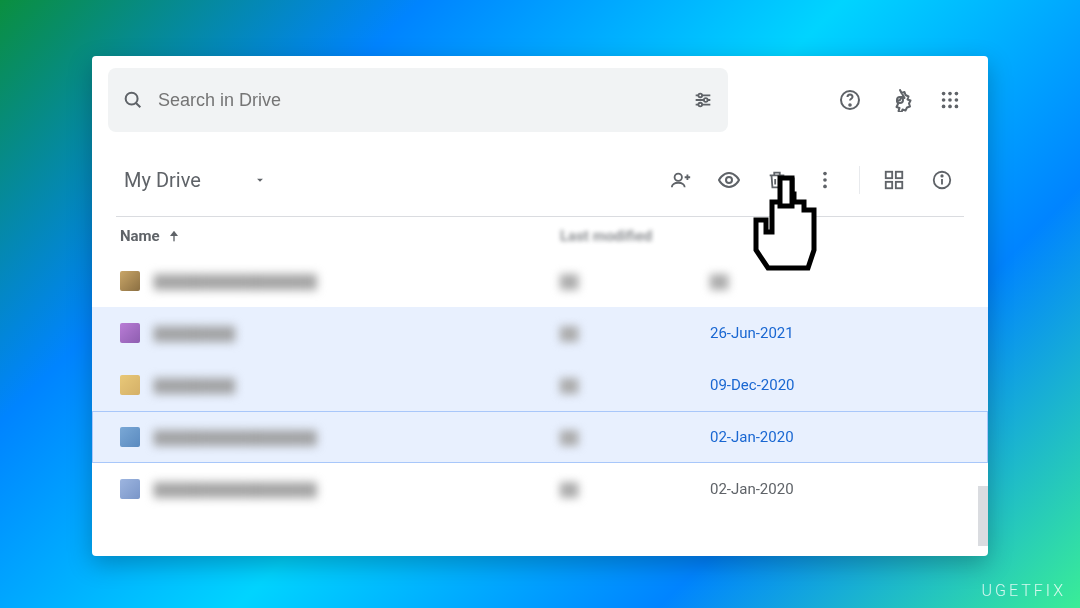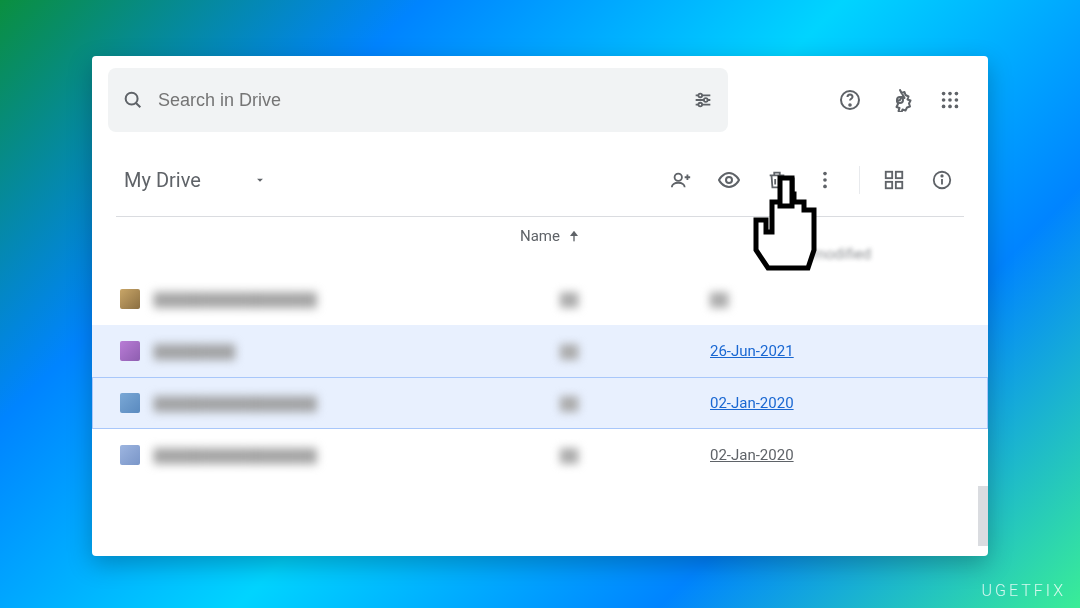--- a/index.html
+++ b/index.html
@@ -69,40 +69,40 @@
     }
     .breadcrumb {
       display: flex; align-items: center;
       font-size: 20px; color: #5f6368; cursor: pointer;
       padding: 4px 8px; border-radius: 4px; gap: 44px;
     }
     .action-icons { margin-left: auto; display: flex; align-items: center; gap: 4px; }
     .vsep { width: 1px; height: 28px; background: #e8eaed; margin: 0 8px; }
     .hdiv { height: 1px; background: #dadce0; margin: 0 24px; }
     .list-header {
-      display: flex; align-items: flex-end;
+      display: flex; align-items: center;
       padding: 10px 28px;
-      font-size: 15px; color: #5f6368; font-weight: 400; flex-direction: column;
+      font-size: 15px; color: #5f6368; font-weight: 700;
     }
     .col-name { width: 440px; display: flex; align-items: center; gap: 6px; }
     .col-owner { width: 150px; }
     .col-mod { width: 180px; }
     .file-list { }
     .file-row {
       display: flex; align-items: center;
       padding: 10px 28px;
       height: 52px;
       font-size: 15px;
       color: #5f6368;
     }
     .file-row.selected { background: #e8f0fe; color: #1967d2; }
     .file-row.focused { outline: 1px solid #a8c7fa; outline-offset: -1px; }
     .file-row .fname { width: 440px; display: flex; align-items: center; gap: 14px; }
     .file-row .fowner { width: 150px; }
-    .file-row .fmod { width: 180px; text-decoration: underline; }
+    .file-row .fmod { width: 180px; }
     .thumb { width: 20px; height: 20px; background: #ccc; border-radius: 2px; }
     .thumb.t1 { background: linear-gradient(135deg,#c9a668,#8b6f42); }
     .thumb.t2 { background: linear-gradient(135deg,#b97cd6,#8e5eb0); }
     .thumb.t3 { background: linear-gradient(135deg,#e8c878,#d4b068); }
     .thumb.t4 { background: linear-gradient(135deg,#7aa8d6,#5a8abf); }
     .thumb.t5 { background: linear-gradient(135deg,#9db5e0,#7a96c8); }
     .blur-text { filter: blur(5px); color: #999; letter-spacing: 1px; font-size: 13px; }
     .blur-owner { filter: blur(4px); color: #aaa; font-size: 13px; }
     .cursor-overlay {
       position: absolute;
@@ -270,20 +270,28 @@
       <div class="fmod blur-owner">██</div>
     </div>
     <div class="file-row selected">
       <div class="fname">
           <div class="thumb t2"></div>
           <span class="blur-text">████████</span>
         </div>
       <div class="fowner blur-owner">██</div>
       <div class="fmod">26-Jun-2021</div>
     </div>
+    <div class="file-row selected">
+      <div class="fname">
+          <div class="thumb t3"></div>
+          <span class="blur-text">████████</span>
+        </div>
+      <div class="fowner blur-owner">██</div>
+      <div class="fmod">09-Dec-2020</div>
+    </div>
     <div class="file-row selected focused">
       <div class="fname">
           <div class="thumb t4"></div>
           <span class="blur-text">████████████████</span>
         </div>
       <div class="fowner blur-owner">██</div>
       <div class="fmod">02-Jan-2020</div>
     </div>
     <div class="file-row">
       <div class="fname">

